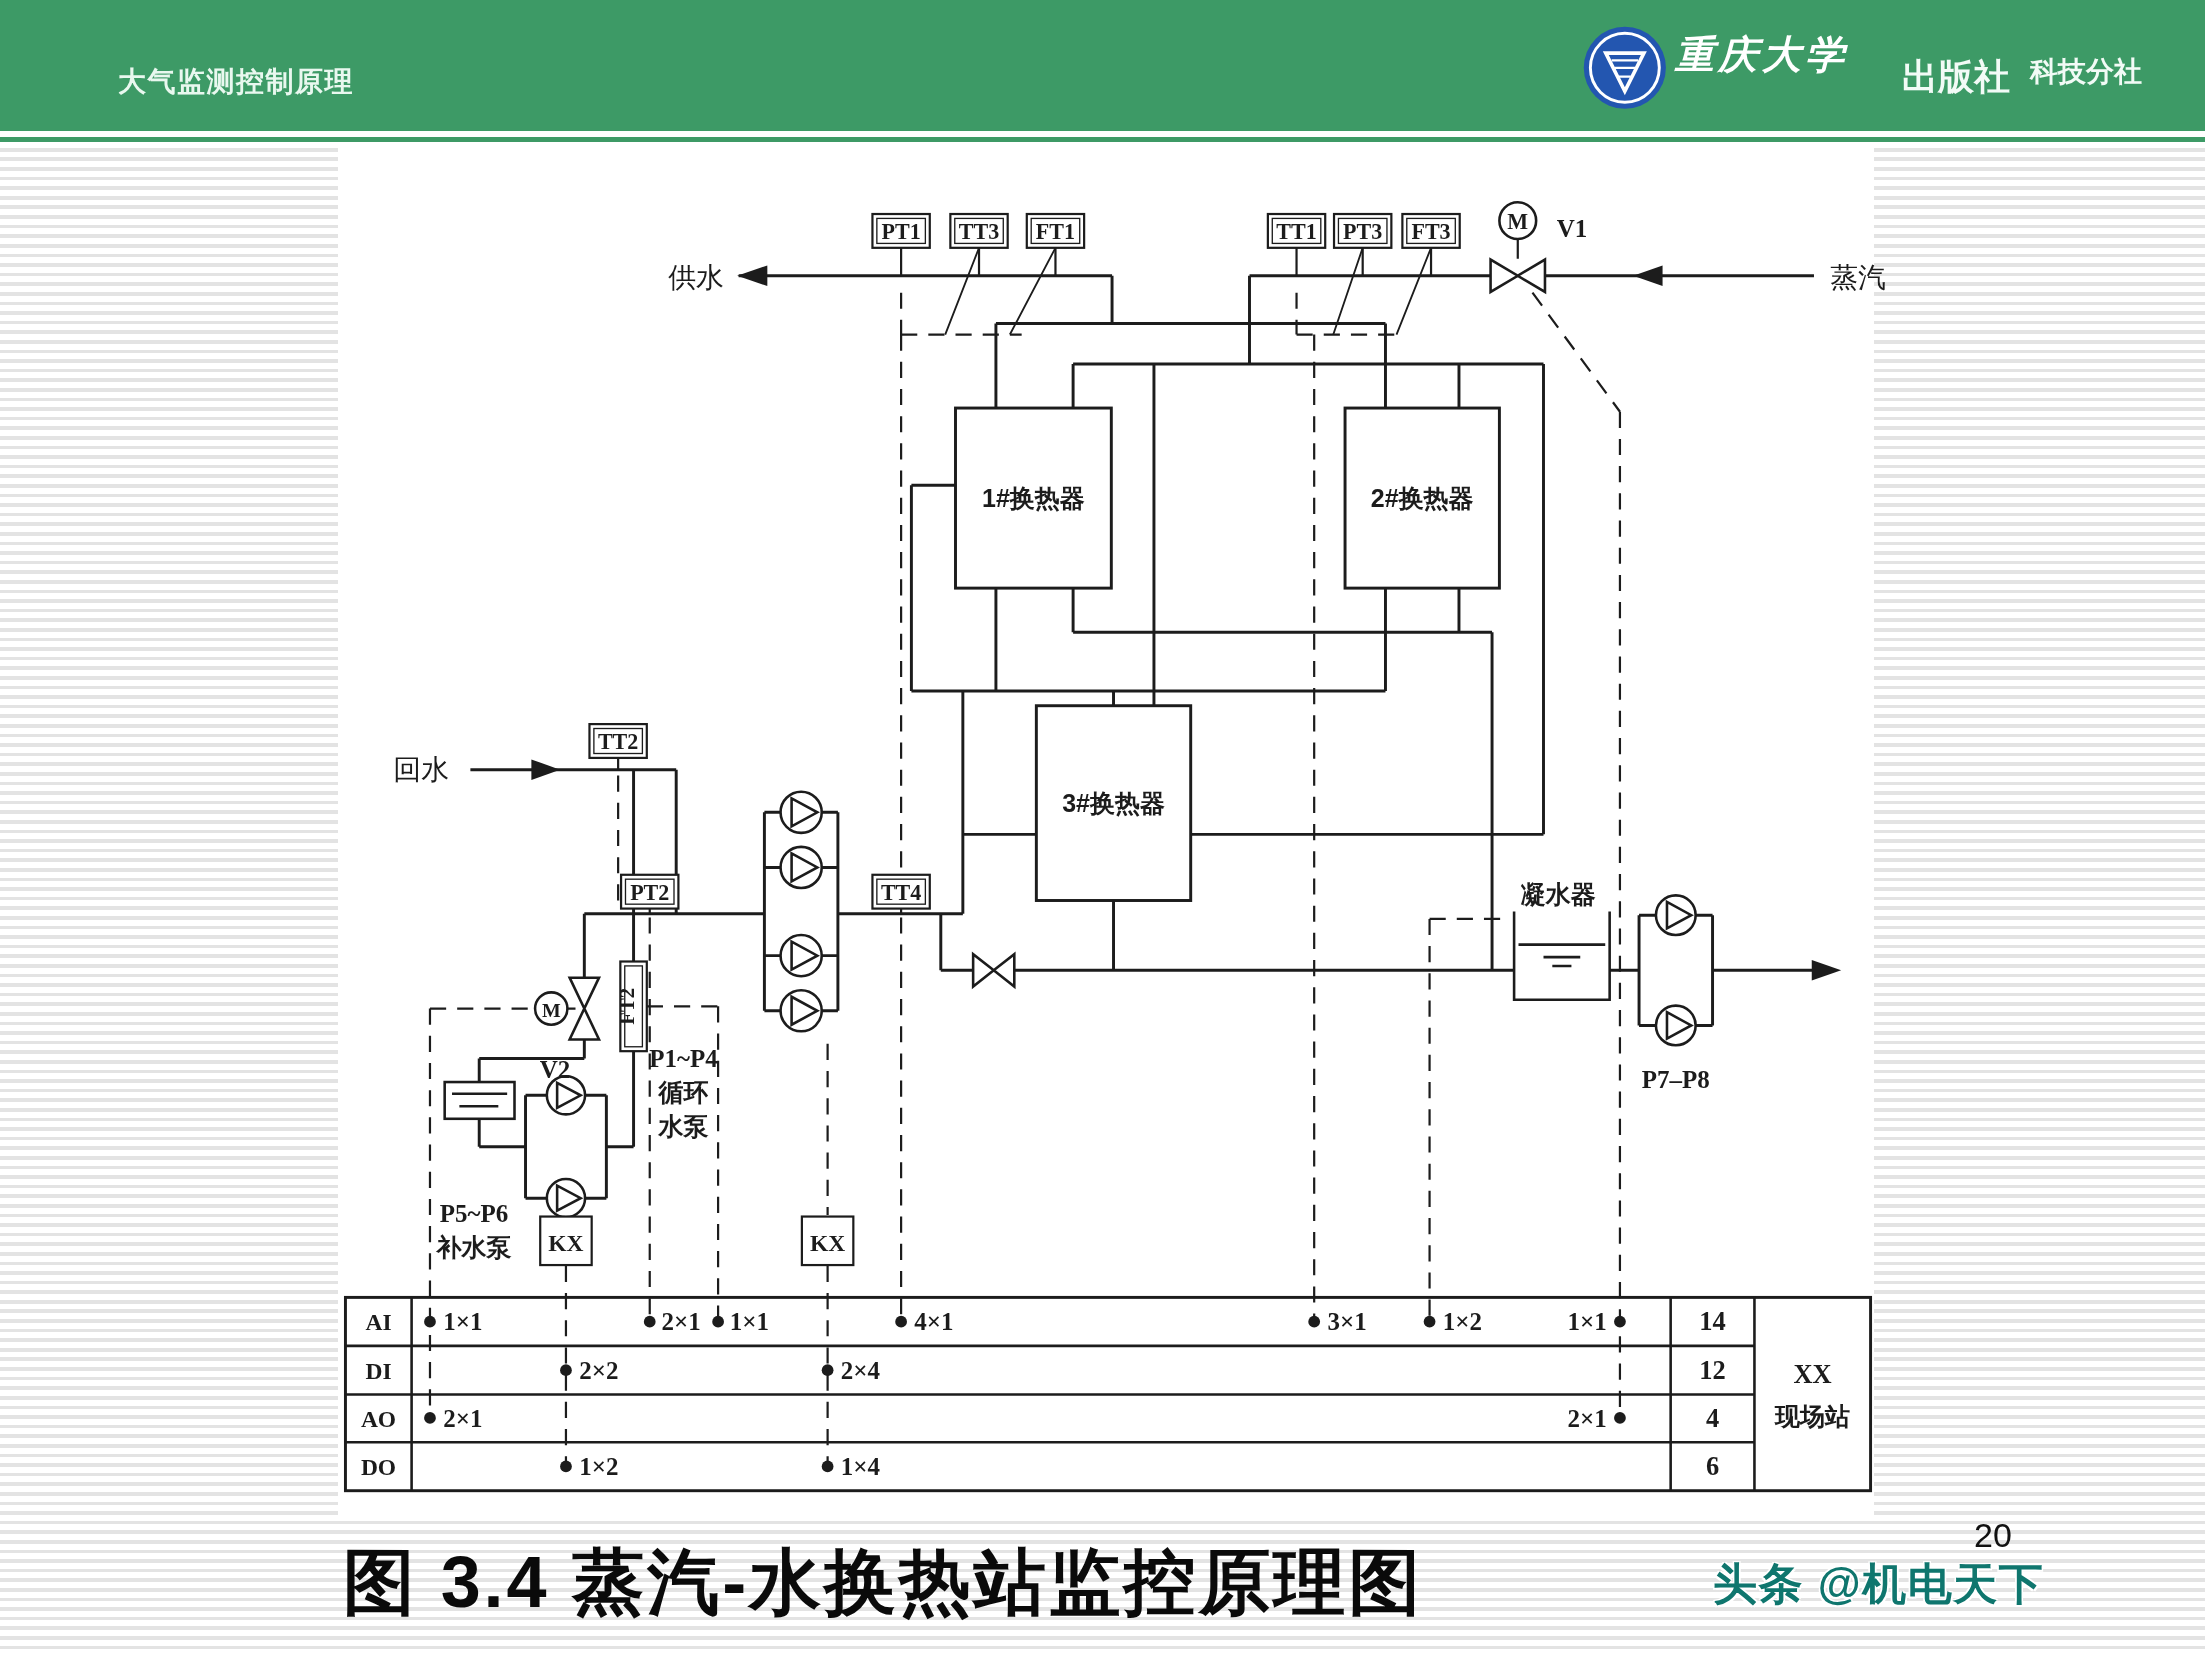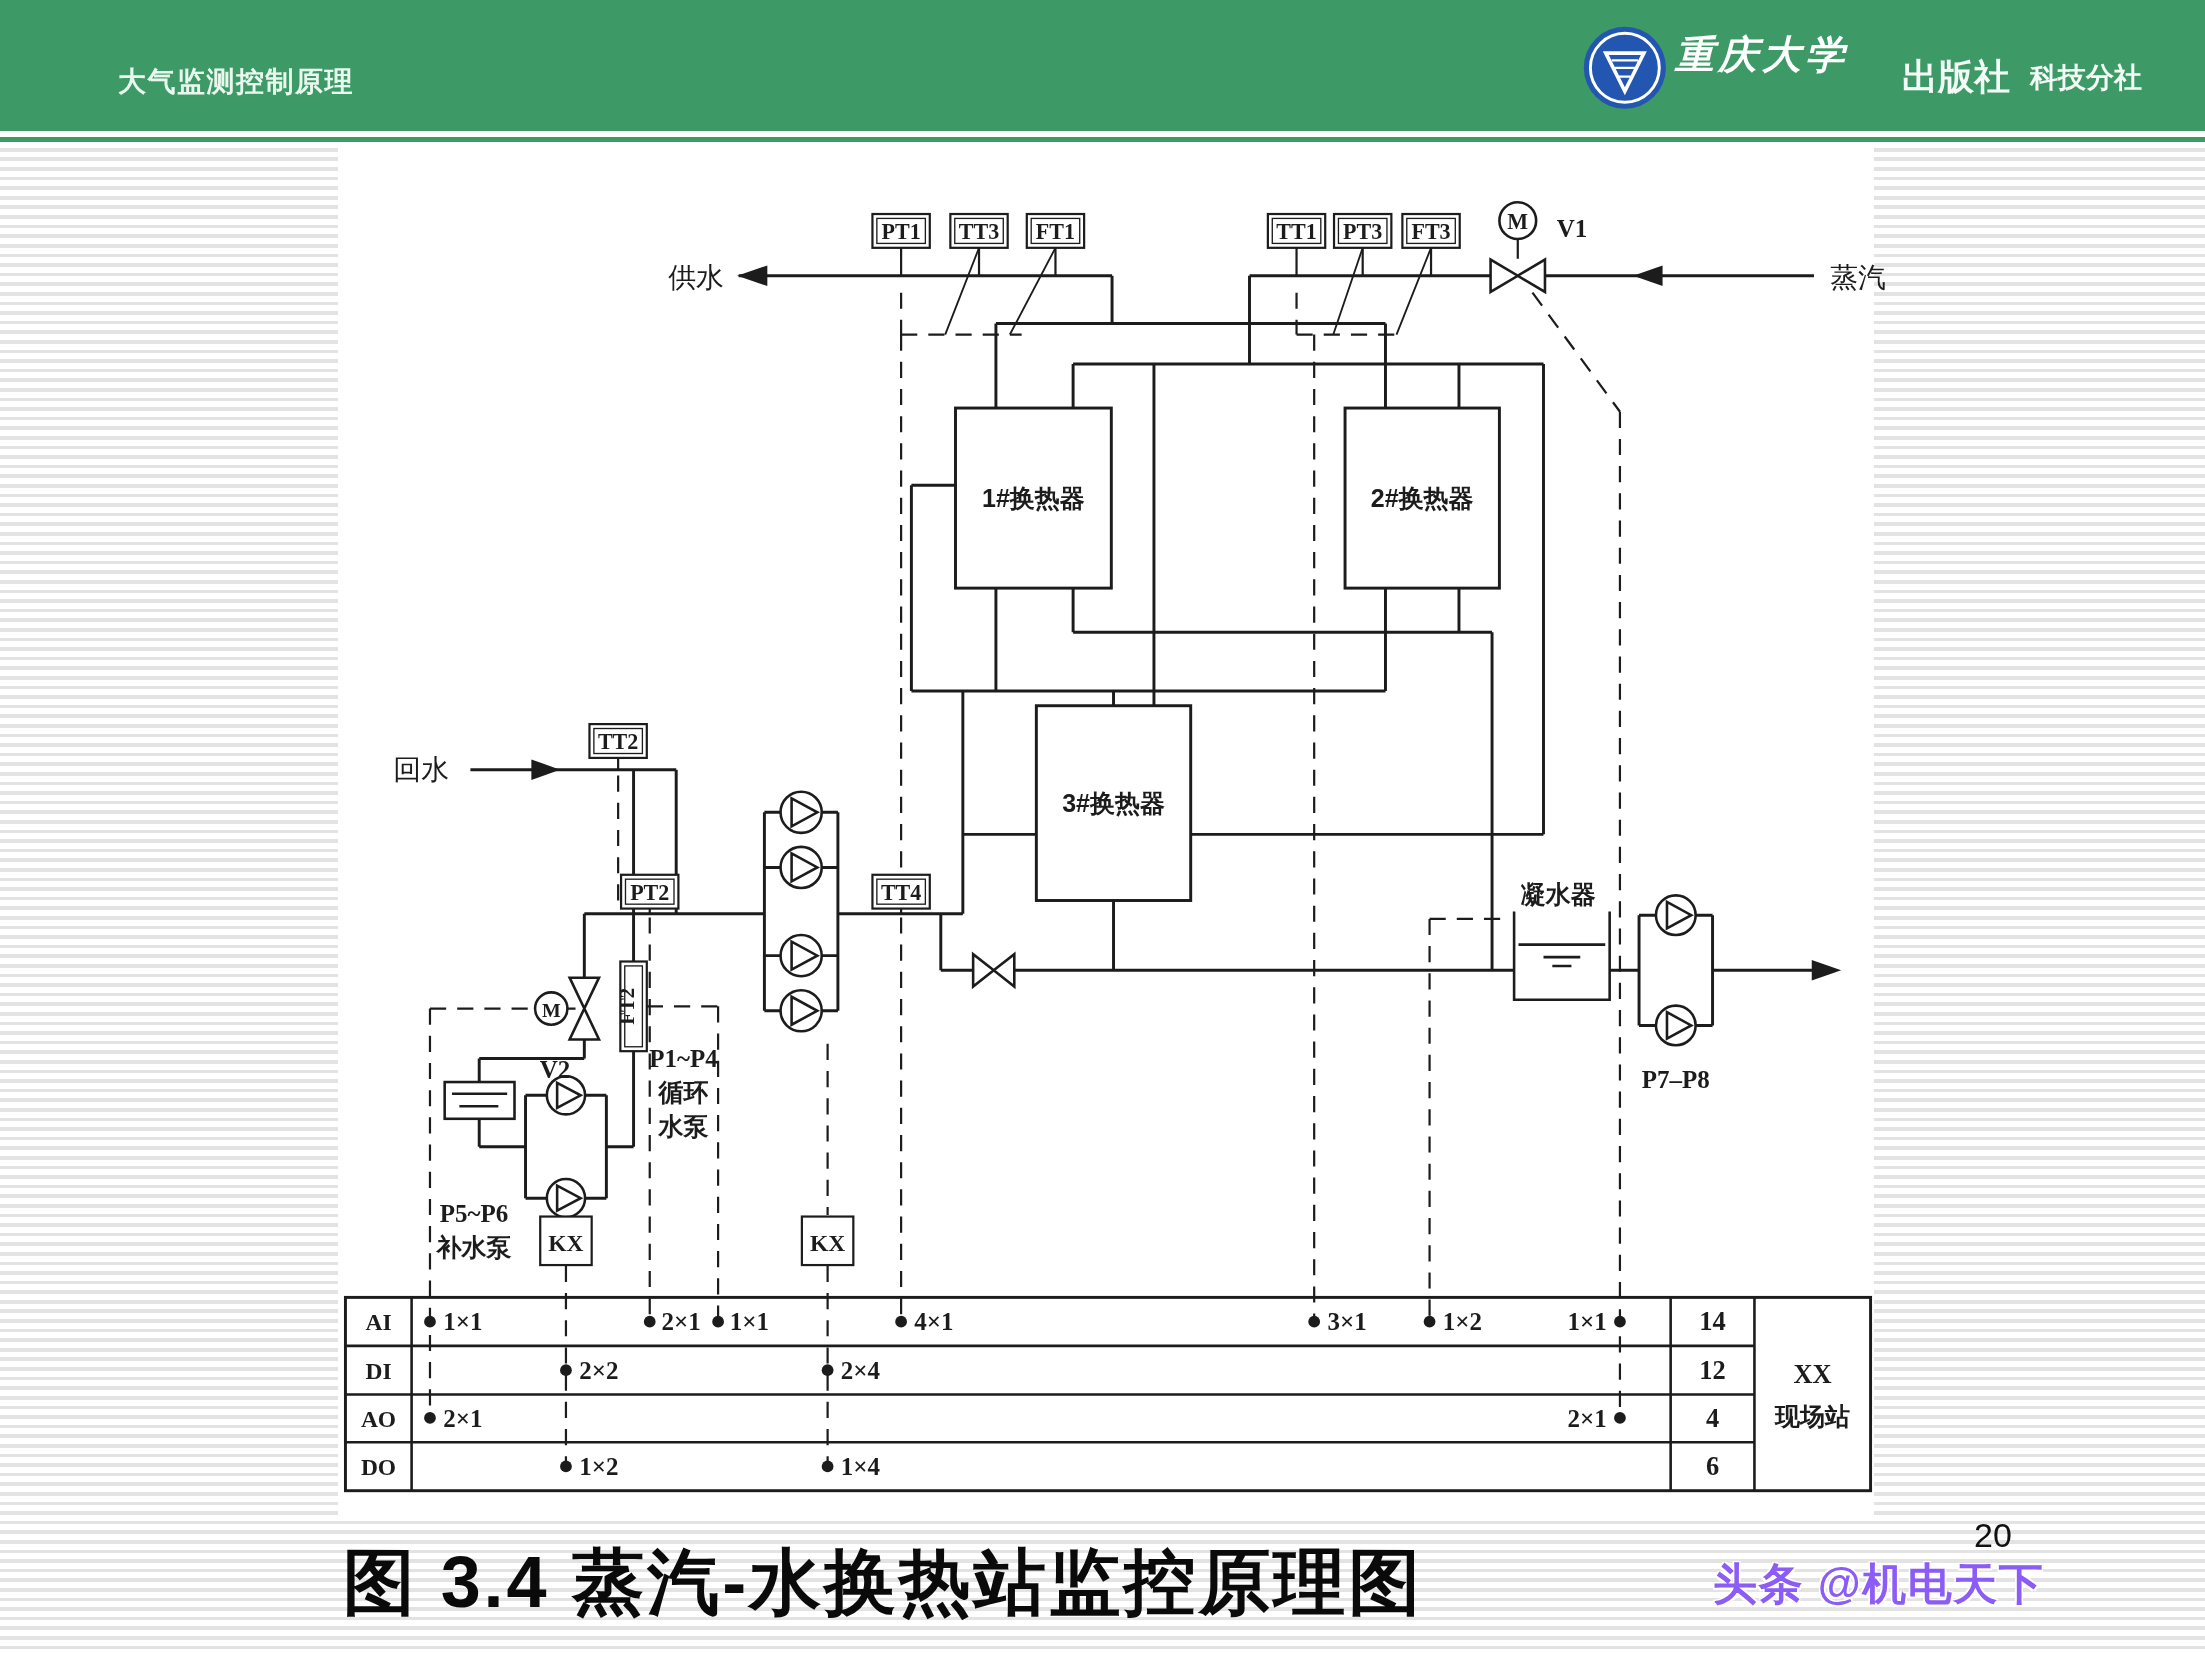--- a/index.html
+++ b/index.html
@@ -22,31 +22,31 @@
   .header-title{
     position:absolute;left:118px;top:63px;font-size:28px;letter-spacing:1.5px;
     color:#e9f8ef;font-weight:bold;
   }
   .logo-wrap{position:absolute;left:1573px;top:14.7px;width:617px;height:110px;}
   .uni-script{
     position:absolute;left:1675px;top:28px;font-size:39px;color:#ffffff;
     font-family:"Liberation Serif",serif;font-style:italic;font-weight:bold;letter-spacing:4.4px;
   }
   .press-label{position:absolute;left:1902px;top:53px;font-size:36px;color:#f2fbf6;font-weight:bold;}
-  .branch-label{position:absolute;left:2030px;top:59px;font-size:28px;color:#f2fbf6;font-weight:bold;}
+  .branch-label{position:absolute;left:2030px;top:53px;font-size:28px;color:#f2fbf6;font-weight:bold;}
   
   .panel{position:absolute;left:338px;top:144px;width:1536px;height:1374px;background:#ffffff;}
   svg.diagram{position:absolute;left:0;top:0;width:2205px;height:1654px;}
   
   .caption{
     position:absolute;left:0;top:1535px;width:1750px;text-align:center;
     font-size:72px;font-weight:bold;color:#0a0a0a;letter-spacing:2.9px;margin-left:8px;
   }
   .watermark{
-    position:absolute;left:1713px;top:1555px;width:470px;font-size:44px;font-weight:bold;color:#8b5cf6;
+    position:absolute;left:1713px;top:1555px;width:470px;font-size:44px;font-weight:bold;color:#0f766e;
     text-shadow:1.5px 1.5px 0 #fff,-1.5px -1.5px 0 #fff,1.5px -1.5px 0 #fff,-1.5px 1.5px 0 #fff;
     letter-spacing:1.5px;
   }
   .page-number{position:absolute;left:1926px;top:1516px;font-size:34px;color:#111;margin-left:48px;}
   text{user-select:none;}
   .cjk{font-family:"Liberation Sans",sans-serif;}
   .tag{font-family:"Liberation Serif",serif;font-weight:bold;}
 </style>
 </head>
 <body>

